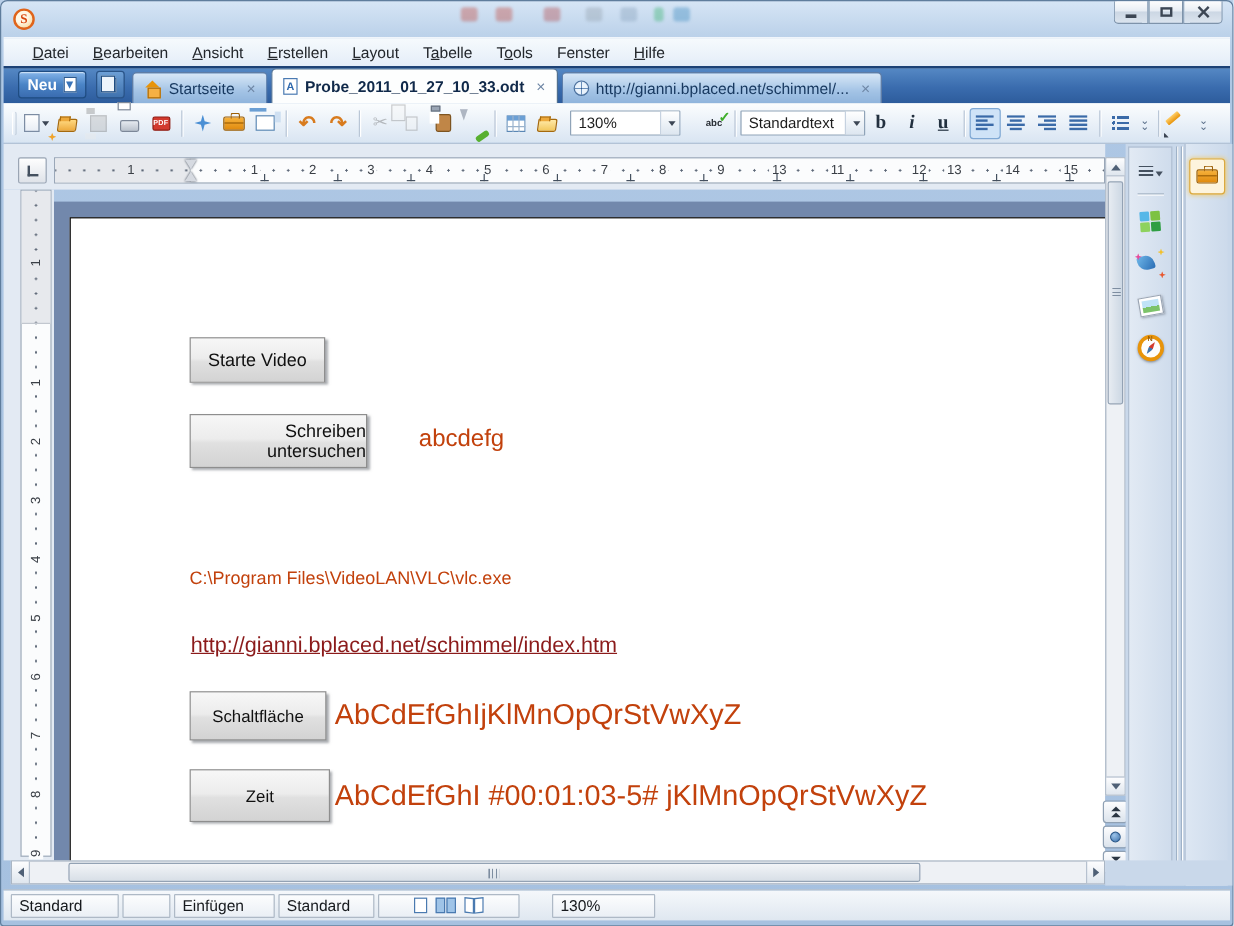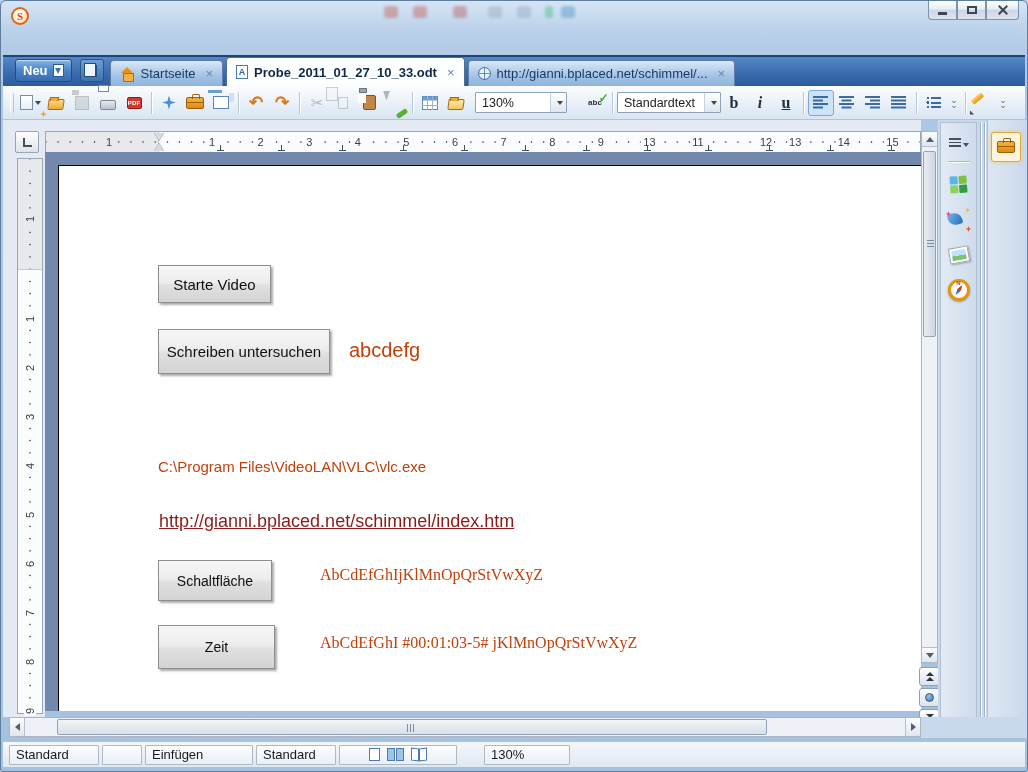--- a/index.html
+++ b/index.html
@@ -133,27 +133,27 @@
   .imark::after{content:"";position:absolute;left:0;bottom:0;border-left:5.5px solid transparent;border-right:5.5px solid transparent;border-bottom:8px solid #d6dae1;filter:drop-shadow(0 0 .7px #3c4654);}
 
   
   .leftgutter{position:absolute;left:2px;top:157px;width:42px;height:559px;background:#e3eaf3;}
   .vruler{position:absolute;left:16px;top:157px;width:26px;height:556px;background:#fbfcfd;border:1px solid #9aa7b8;
           background-image:radial-gradient(circle,#5a6575 .8px,transparent 1.1px);background-size:26px 12.25px;background-position:center 6px;}
   .vmargin{position:absolute;left:0;top:0;width:24px;height:111px;background:#e7e9ed;border-bottom:1px solid #c2c7cf;
            background-image:radial-gradient(circle,#5a6575 .8px,transparent 1.1px);background-size:24px 12.25px;background-position:center 6px;}
   .vnum{position:absolute;left:50%;transform:translate(-50%,-50%) rotate(-90deg);font-size:11px;color:#3a3f46;background:#fbfcfd;padding:0 2px;}
   .vnum.inmargin{background:#e7e9ed;}
-  .docarea{position:absolute;left:44px;top:151px;width:876px;height:559px;background:#7288ac;overflow:hidden;}
+  .docarea{position:absolute;left:44px;top:167px;width:876px;height:559px;background:#7288ac;overflow:hidden;}
   .page{position:absolute;left:13px;top:13px;width:1100px;height:900px;background:#fff;border:1px solid #000;}
   .docbtn{position:absolute;display:flex;align-items:center;justify-content:center;color:#101010;font-size:15px;
           background:linear-gradient(180deg,#f7f7f7,#ececec 46%,#e0e0e0 54%,#d3d3d3);
           border:1px solid #8e8e8e;box-shadow:2px 2px 2px rgba(96,102,110,.55);}
   .doctext{position:absolute;color:#c2410c;white-space:nowrap;}
-  .mono{font-family:Liberation Serif, serif;font-size:16px;margin-left:41px;}
+  .mono{font-family:Liberation Sans, sans-serif;font-size:24px;}
   .doclink{text-decoration:underline;font-size:18px;}
 
   
   .vscroll{position:absolute;left:920px;top:130px;width:17px;height:532px;background:#eef1f5;border:1px solid #aab6c4;}
   .varrow{position:absolute;left:0;width:15px;height:15px;background:linear-gradient(#fdfdfe,#dfe6ee);border-bottom:1px solid #b6c1cf;display:flex;align-items:center;justify-content:center;}
   .varrow.down{bottom:0;border-bottom:none;border-top:1px solid #b6c1cf;}
   .tri-up{border-left:4px solid transparent;border-right:4px solid transparent;border-bottom:5px solid #4f6076;}
   .tri-dn{border-left:4px solid transparent;border-right:4px solid transparent;border-top:5px solid #4f6076;}
   .vthumb{position:absolute;left:1px;top:19px;width:13px;height:186px;background:linear-gradient(90deg,#e7ecf2,#cdd8e4);
           border:1px solid #93a2b4;border-radius:2px;}
@@ -247,20 +247,31 @@
         </div>
       <div class="wbtn">
           <div class="glyph-max"></div>
         </div>
       <div class="wbtn">
           <div class="glyph-x"></div>
         </div>
     </div>
   </div>
 
+  <div class="menubar">
+    <span class="menuitem"><u>D</u>atei</span>
+    <span class="menuitem"><u>B</u>earbeiten</span>
+    <span class="menuitem"><u>A</u>nsicht</span>
+    <span class="menuitem"><u>E</u>rstellen</span>
+    <span class="menuitem"><u>L</u>ayout</span>
+    <span class="menuitem">T<u>a</u>belle</span>
+    <span class="menuitem">T<u>o</u>ols</span>
+    <span class="menuitem">Fenster</span>
+    <span class="menuitem"><u>H</u>ilfe</span>
+  </div>
 
   <div class="tabbar">
     <div class="neu">
       <span>Neu</span>
       <span class="dicon"></span>
     </div>
     <div class="tabtool">
         <span class="pages"></span>
       </div>
     <div class="tab">
@@ -486,21 +497,21 @@
       <span class="vnum" style="top: 454px;">7</span>
       <span class="vnum" style="top: 503px;">8</span>
       <span class="vnum" style="top: 552px;">9</span>
     </div>
 
   <div class="docarea">
     <div class="page">
       <div class="docbtn" style="left:99px;top:99px;width:113px;height:38px;">
           <span>Starte Video</span>
         </div>
-      <div class="docbtn" style="left:99px;top:163px;width:172px;height:45px;text-align:right;">
+      <div class="docbtn" style="left:99px;top:163px;width:148px;height:45px;text-align:right;">
           <span>Schreiben untersuchen</span>
         </div>
       <div class="doctext" style="left:290px;top:173px;font-size:20px;">abcdefg</div>
       <div class="doctext" style="left:99px;top:292px;font-size:15px;">C:\Program Files\VideoLAN\VLC\vlc.exe</div>
       <div class="doctext doclink" style="left:100px;top:345px;color:#8b1b1b;">http://gianni.bplaced.net/schimmel/index.htm</div>
       <div class="docbtn" style="left:99px;top:394px;width:114px;height:41px;font-size:14px;">
           <span>Schaltfläche</span>
         </div>
       <div class="doctext mono" style="left:220px;top:400px;">AbCdEfGhIjKlMnOpQrStVwXyZ</div>
       <div class="docbtn" style="left:99px;top:459px;width:117px;height:44px;font-size:14px;">
@@ -586,21 +597,21 @@
   </div>
   <div class="corner"></div>
 
   <div class="statusbar">
     <div class="scell" style="width:90px;">
         <span>Standard</span>
       </div>
     <div class="scell" style="width:40px;">
         <span></span>
       </div>
-    <div class="scell" style="width:108px;">
+    <div class="scell" style="width:84px;">
         <span>Einfügen</span>
       </div>
     <div class="scell" style="width:80px;">
         <span>Standard</span>
       </div>
     <div class="scell layoutcell" style="width:118px;">
       <span class="pg-single"></span>
       <span class="pg-double">
           <i></i>
           <i></i>

